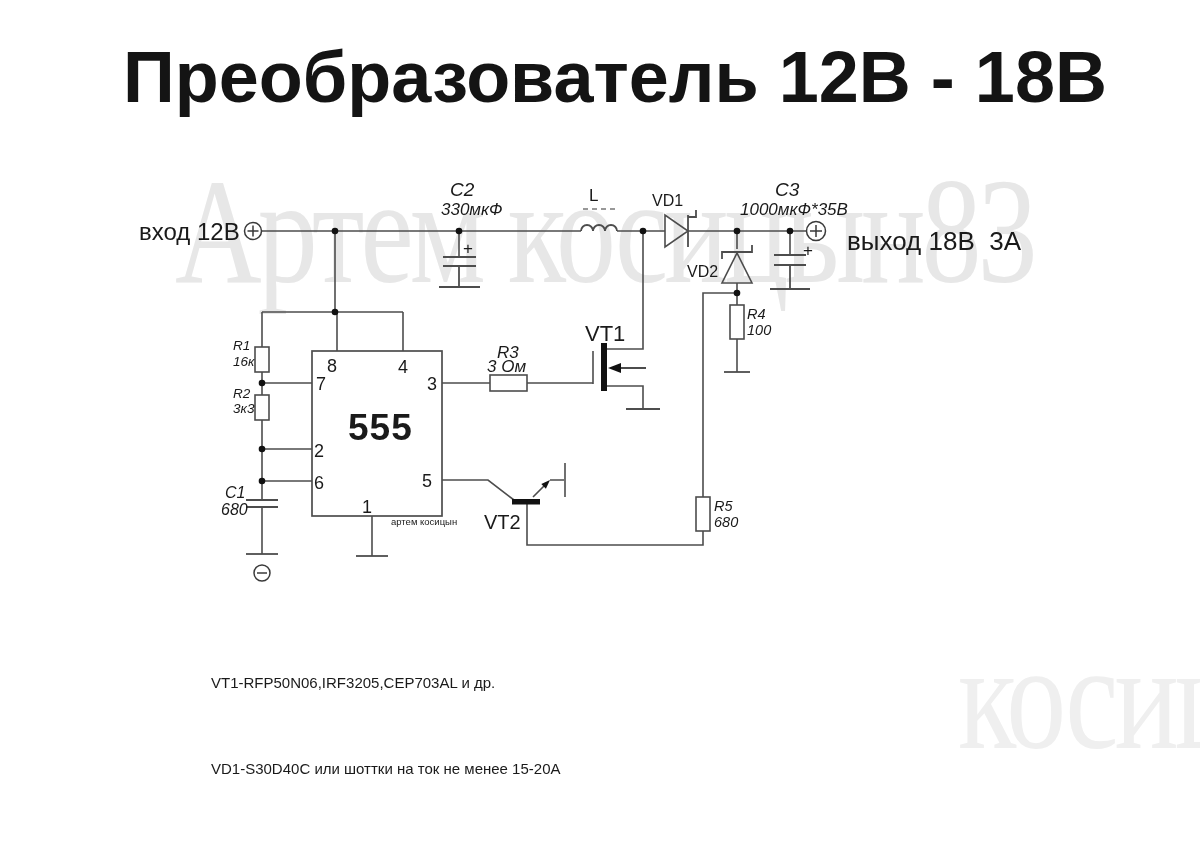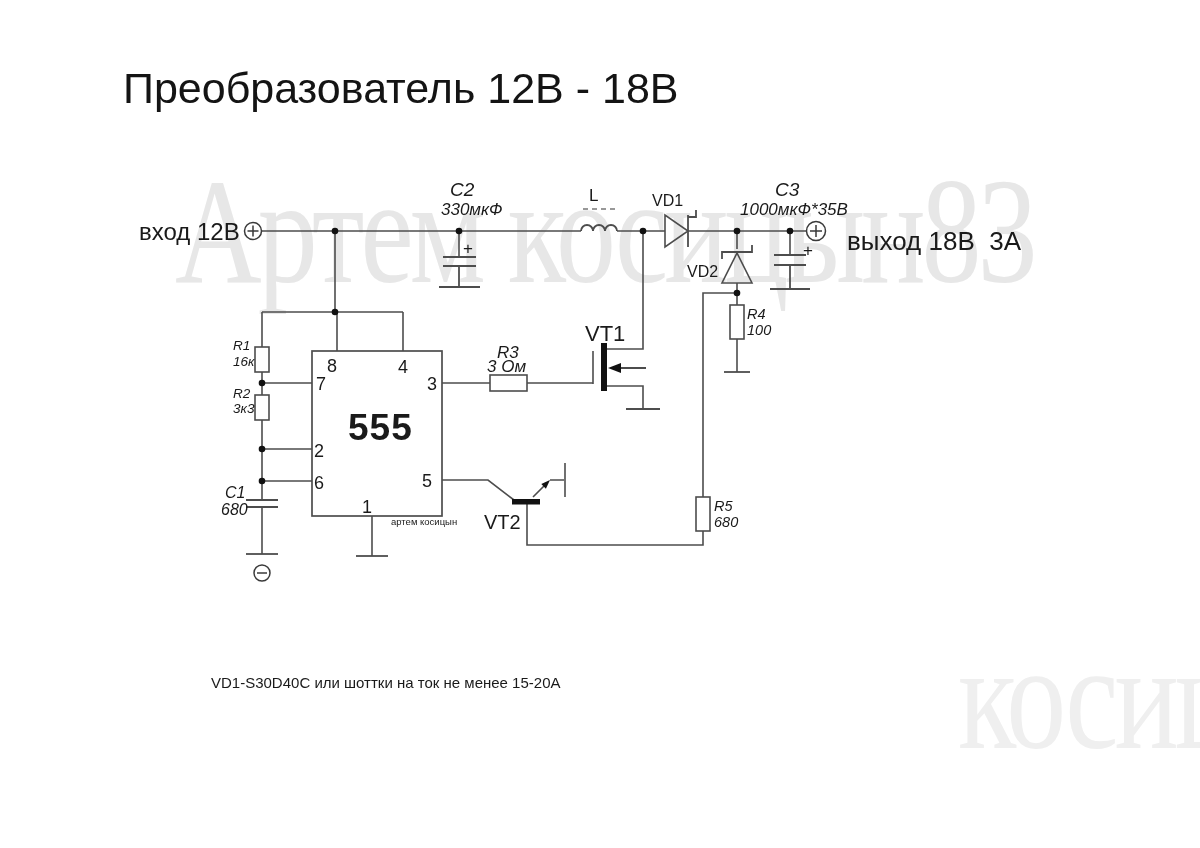--- a/index.html
+++ b/index.html
@@ -15,22 +15,22 @@
     white-space:pre;user-select:none;z-index:0;
   }
   .watermark2{
     position:absolute;left:958px;top:612px;
     font-family:"Liberation Serif",serif;
     font-size:120px;letter-spacing:-4px;color:#efefef;
     transform:scaleY(1.25);transform-origin:top left;
     white-space:pre;user-select:none;z-index:0;
   }
   .title{
-    position:absolute;left:123px;top:64px;z-index:2;
-    font-size:43px;color:#141414;white-space:pre;font-weight:400;
+    position:absolute;left:123px;top:36px;z-index:2;
+    font-size:72px;color:#141414;white-space:pre;font-weight:700;
   }
   svg.schematic{position:absolute;left:0;top:0;z-index:1;}
   .notes{
     position:absolute;left:211px;top:612px;z-index:2;
     font-size:15px;color:#1a1a1a;line-height:28.5px;white-space:pre;
   }
   text{fill:#1a1a1a;font-family:"Liberation Sans",sans-serif;}
   .lbl-it{font-style:italic;}
 </style>
 </head>
@@ -201,16 +201,17 @@
   <g>
     <rect x="512" y="499" width="28" height="5.5" fill="#111"></rect>
     <path stroke="#4d4d4d" stroke-width="1.6" fill="none" d="M533 497 L547 483 M550 480 H564"></path>
     <polygon points="550,480 545.9,488.7 541.3,484.1" fill="#111"></polygon>
     <path stroke="#4d4d4d" stroke-width="1.6" d="M565 463 V497"></path>
     <text x="484" y="529" font-size="20">VT2</text>
   </g>
 </svg>
 
 <div class="notes">
+  <div>VT1-RFP50N06,IRF3205,CEP703AL и др.</div>
   <div>VD1-S30D40C или шоттки на ток не менее 15-20А</div>
   
   
 </div>
 
 </body></html>

